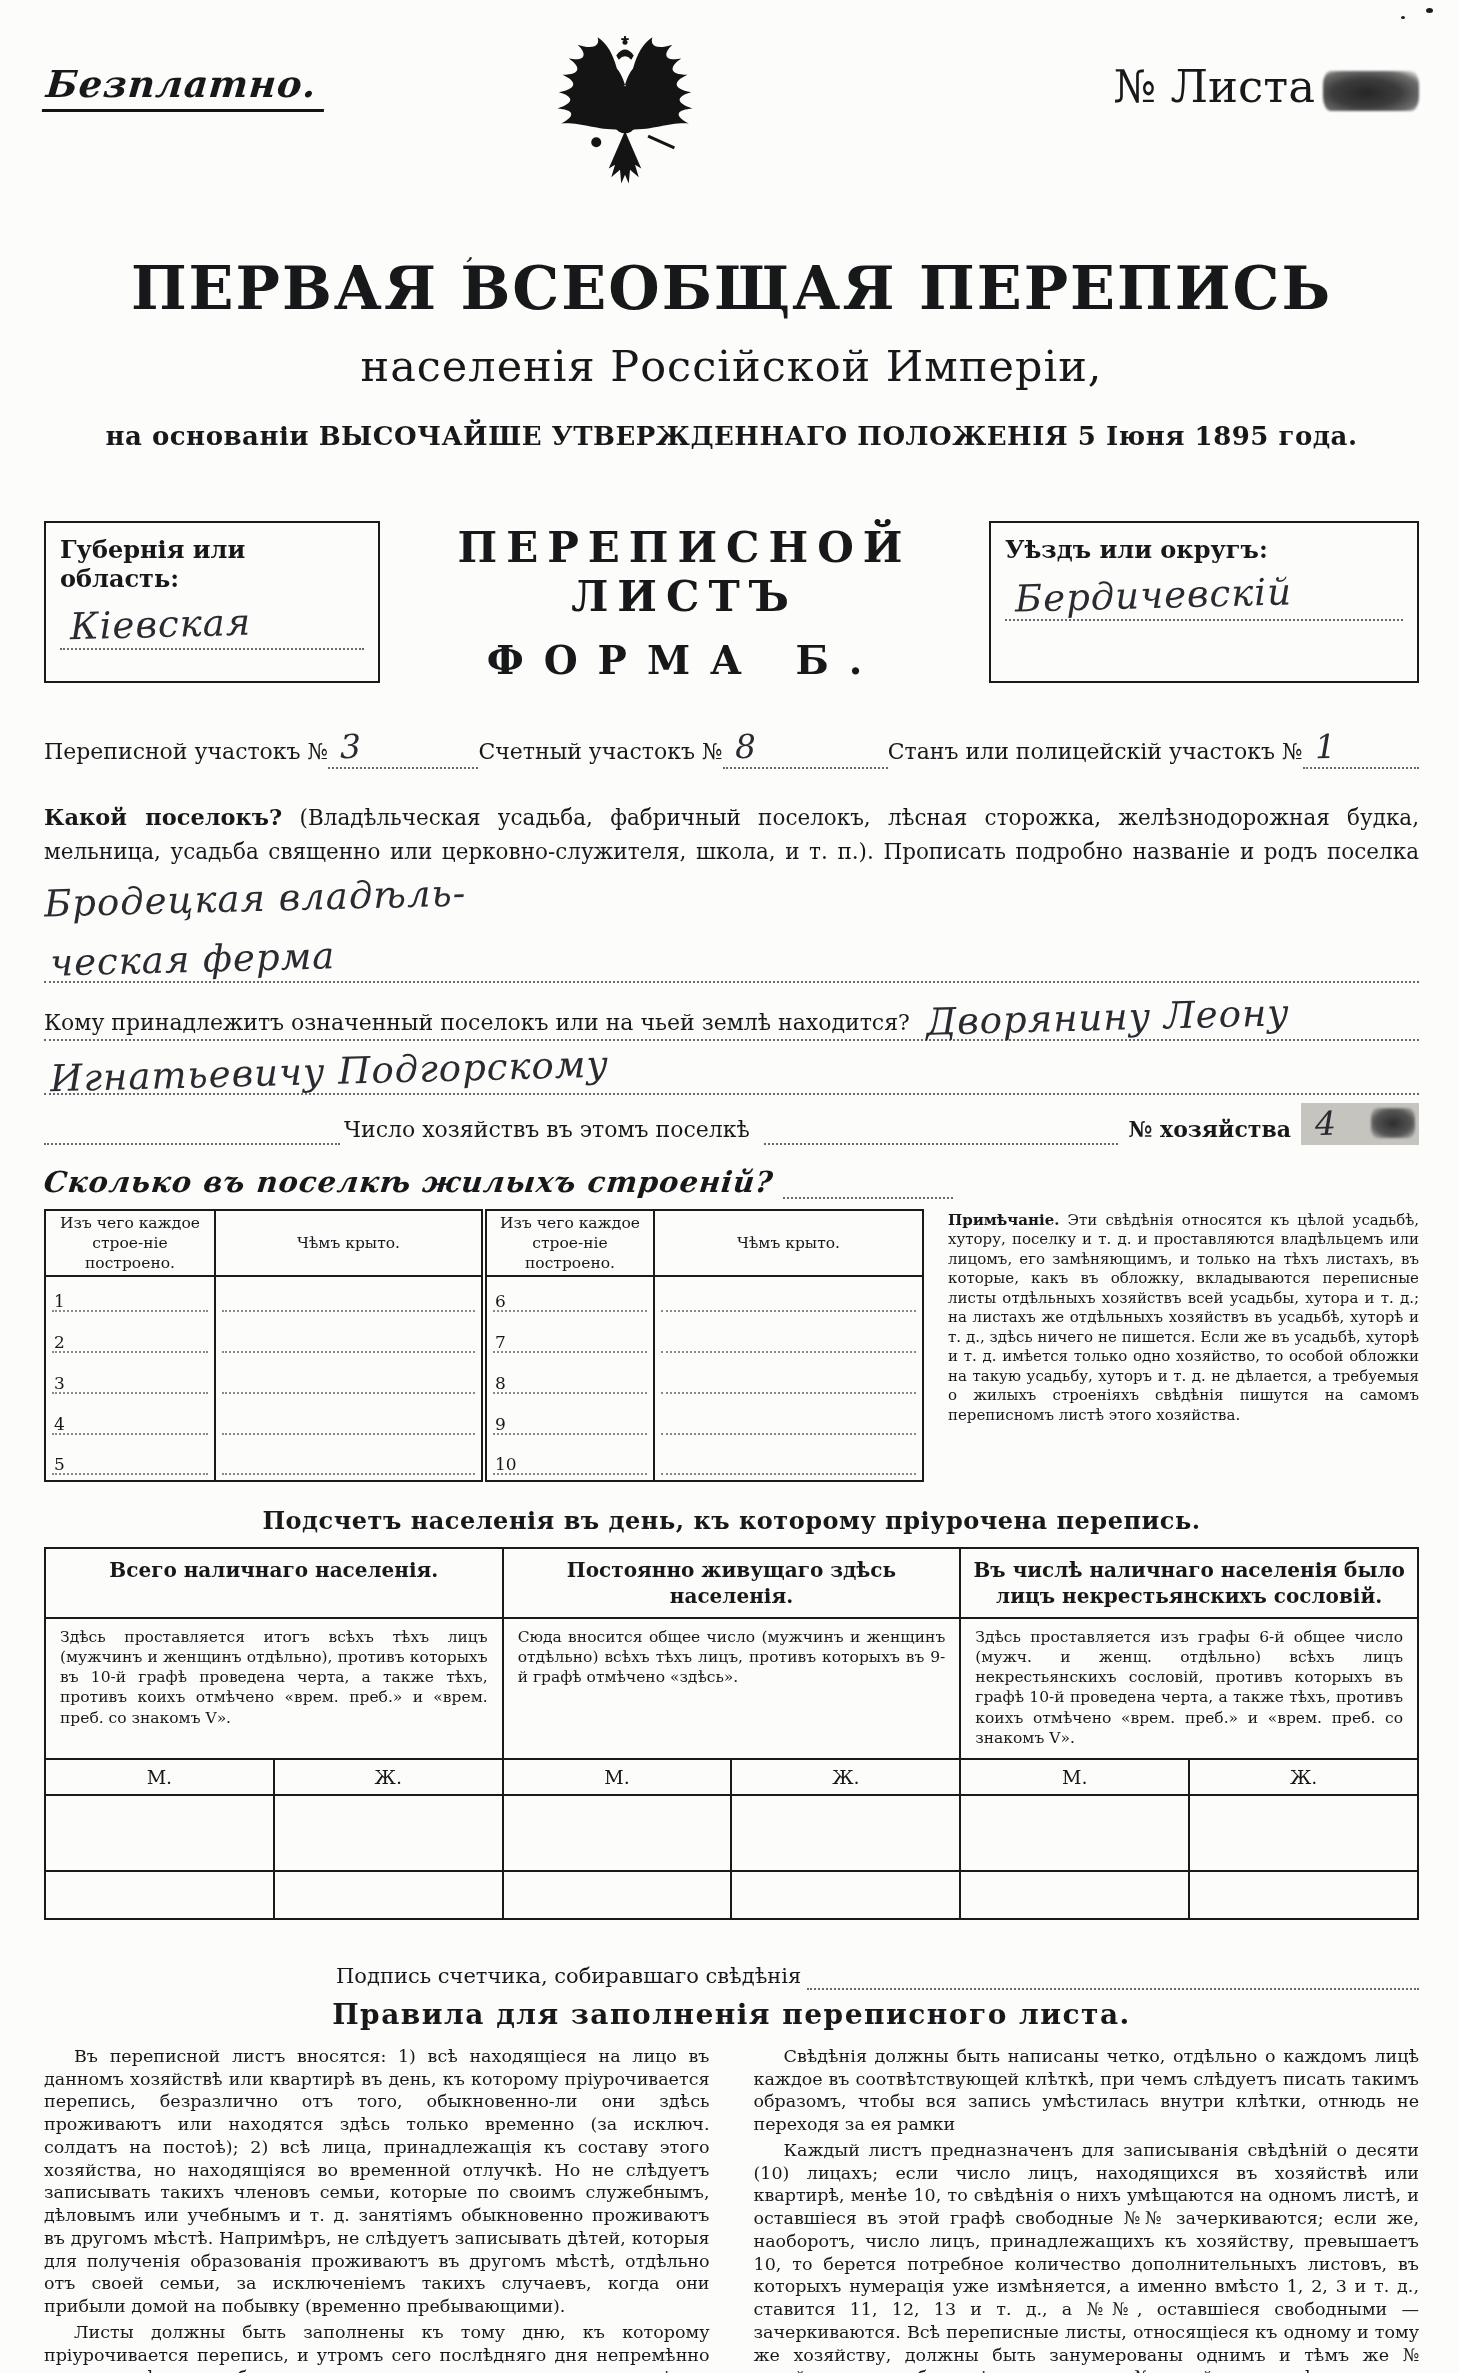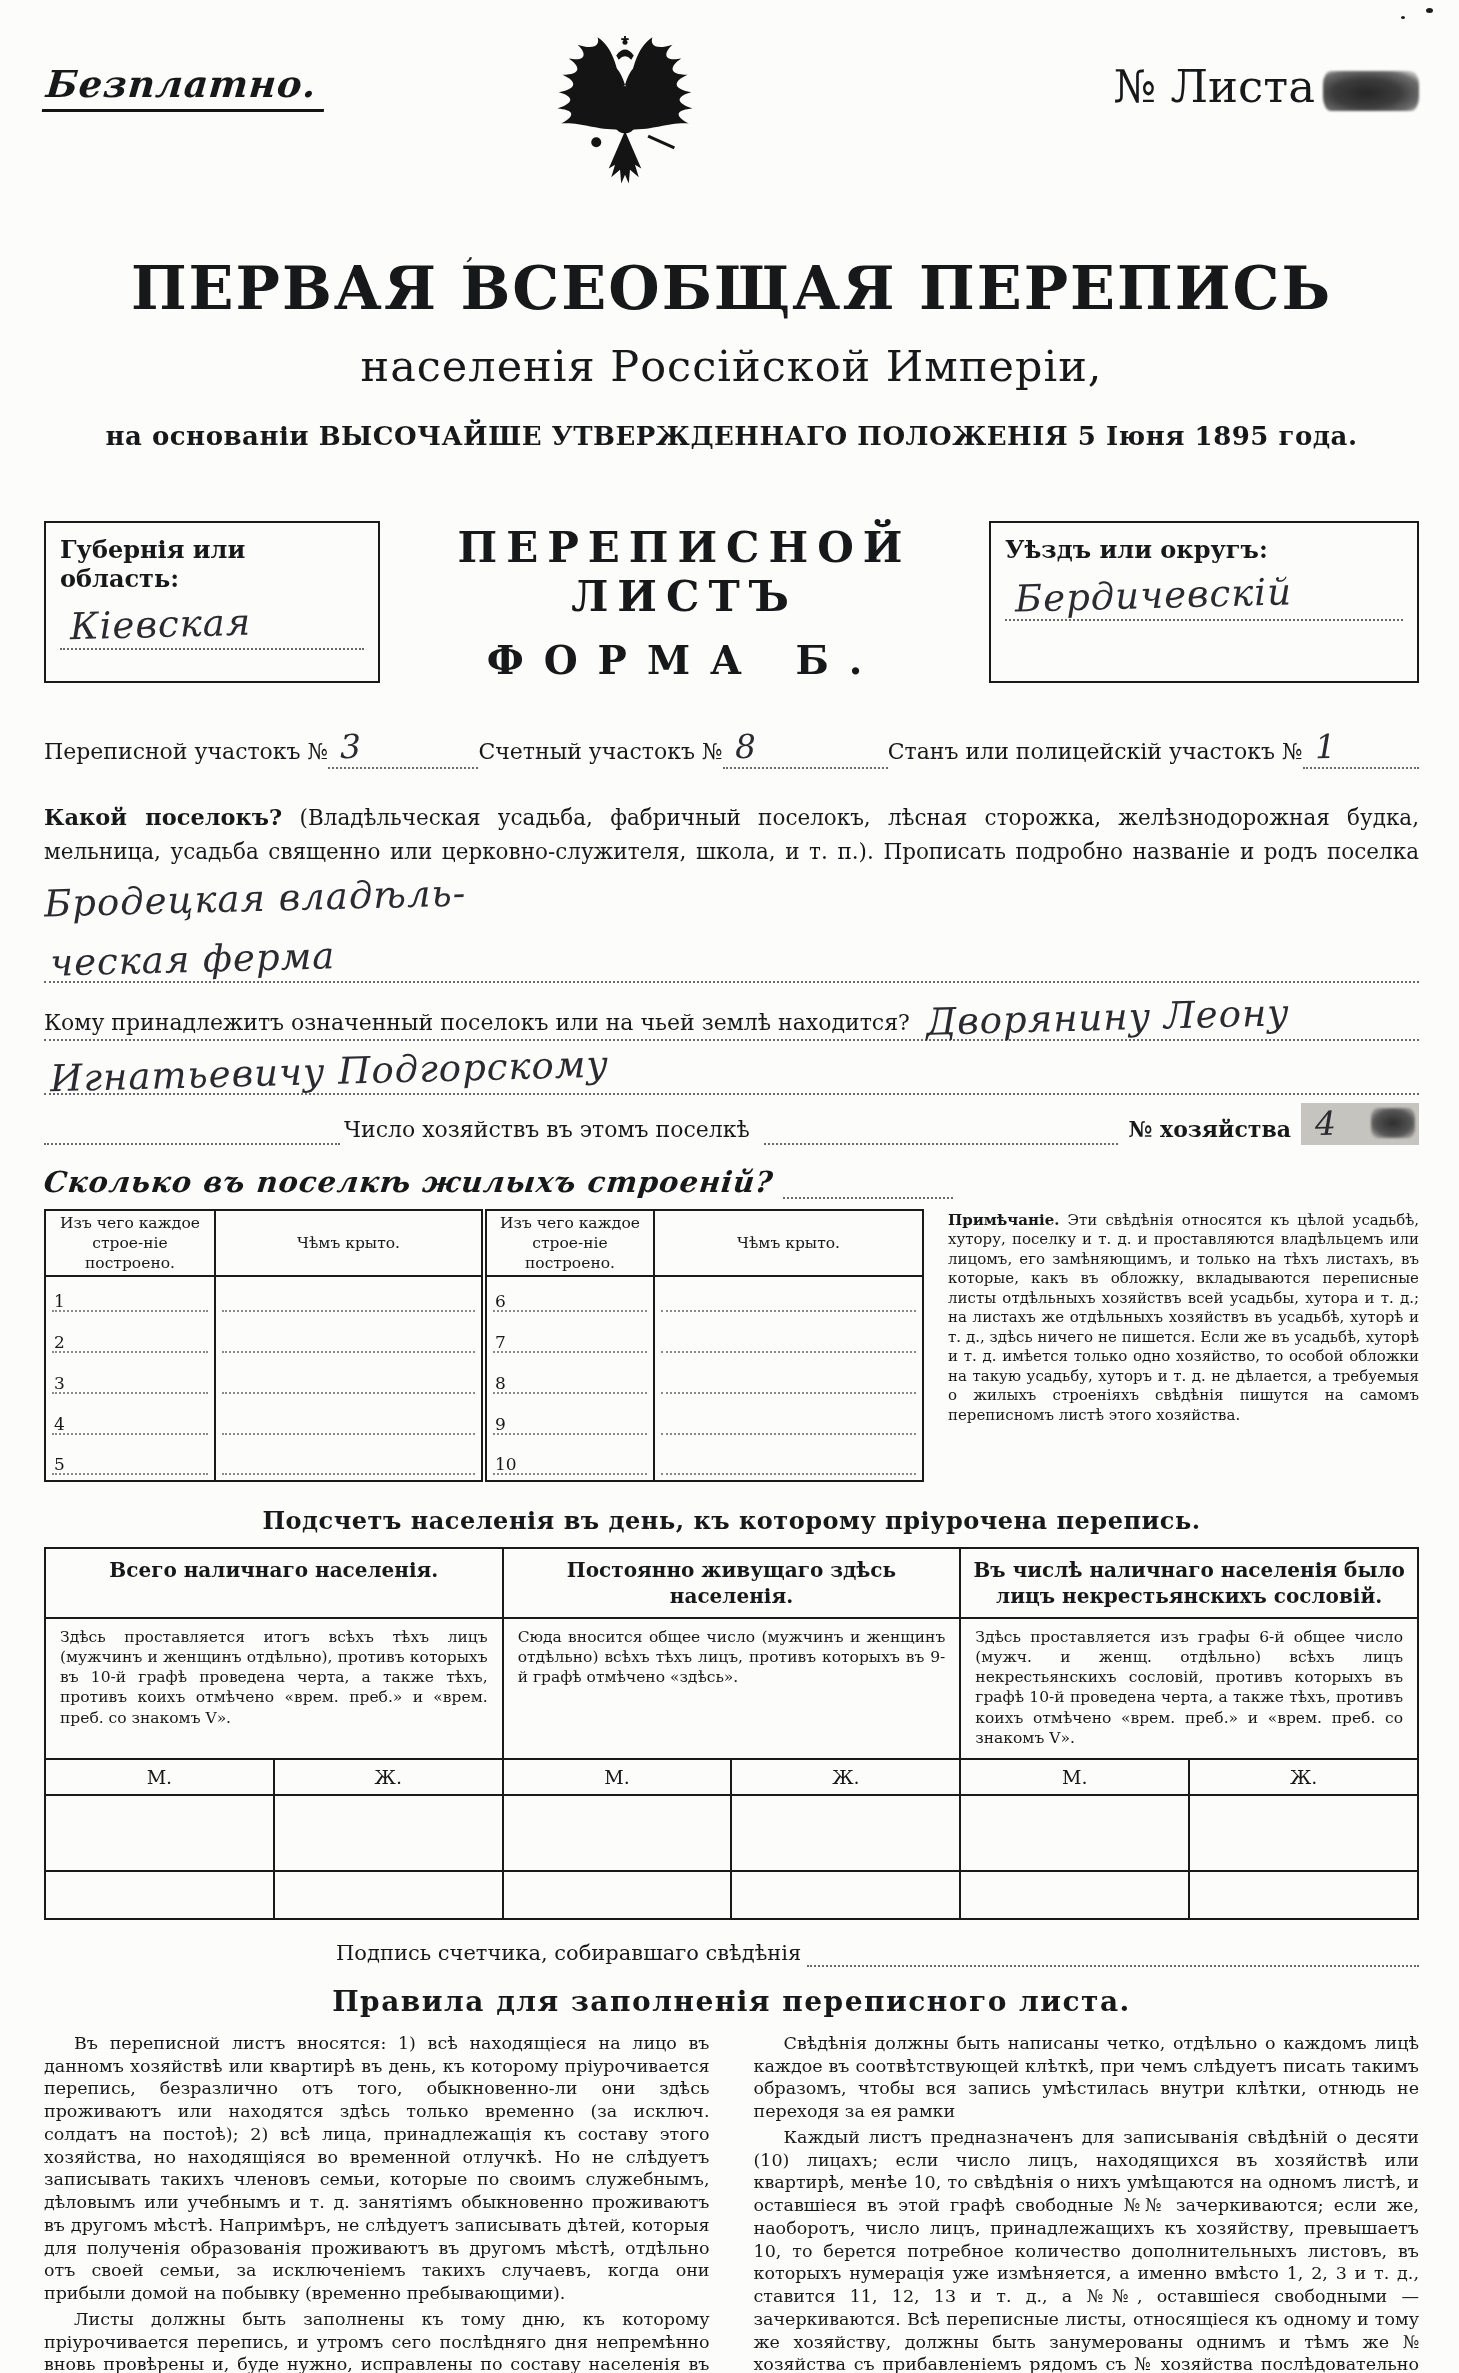--- a/index.html
+++ b/index.html
@@ -87,27 +87,27 @@
   table.pop{margin-top:12px;width:100%;border-collapse:collapse;border:2.5px solid #1a1a1a;table-layout:fixed;}
   .pop td{border:2px solid #1a1a1a;vertical-align:top;}
   .pg-title-cell{text-align:center;padding:8px 10px;}
   .pg-title{font-weight:bold;font-size:20px;line-height:1.3;}
   .pg-desc-cell{padding:8px 14px 10px;}
   .pg-desc{font-size:15.5px;line-height:1.3;text-align:justify;}
   .mj td{text-align:center;font-size:19px;height:36px;vertical-align:middle;padding:2px;}
   .tall td{height:76px;} .short td{height:48px;}
 
   
-  .sig-line{margin-top:13px;display:flex;align-items:flex-end;font-size:21px;height:34px;}
+  .sig-line{margin-top:36px;display:flex;align-items:flex-end;font-size:21px;height:34px;}
   .sig-indent{width:292px;}
   .sig-label{white-space:nowrap;padding-bottom:2px;}
   .sig-dots{flex:1;border-bottom:2px dotted #6a6a6a;height:100%;margin-left:6px;}
 
   
-  .rules-heading{margin-top:18px;text-align:center;font-size:28px;font-weight:bold;letter-spacing:1.5px;}
+  .rules-heading{margin-top:8px;text-align:center;font-size:28px;font-weight:bold;letter-spacing:1.5px;}
   .rules{margin-top:14px;display:flex;gap:44px;}
   .rcol{flex:1;font-size:17.5px;line-height:1.3;text-align:justify;}
   .rcol p{text-indent:30px;margin-bottom:3px;}
 </style>
 </head>
 <body>
 
 <div class="page">
   <div class="speck speck1"></div>
   <div class="speck speck2"></div>

